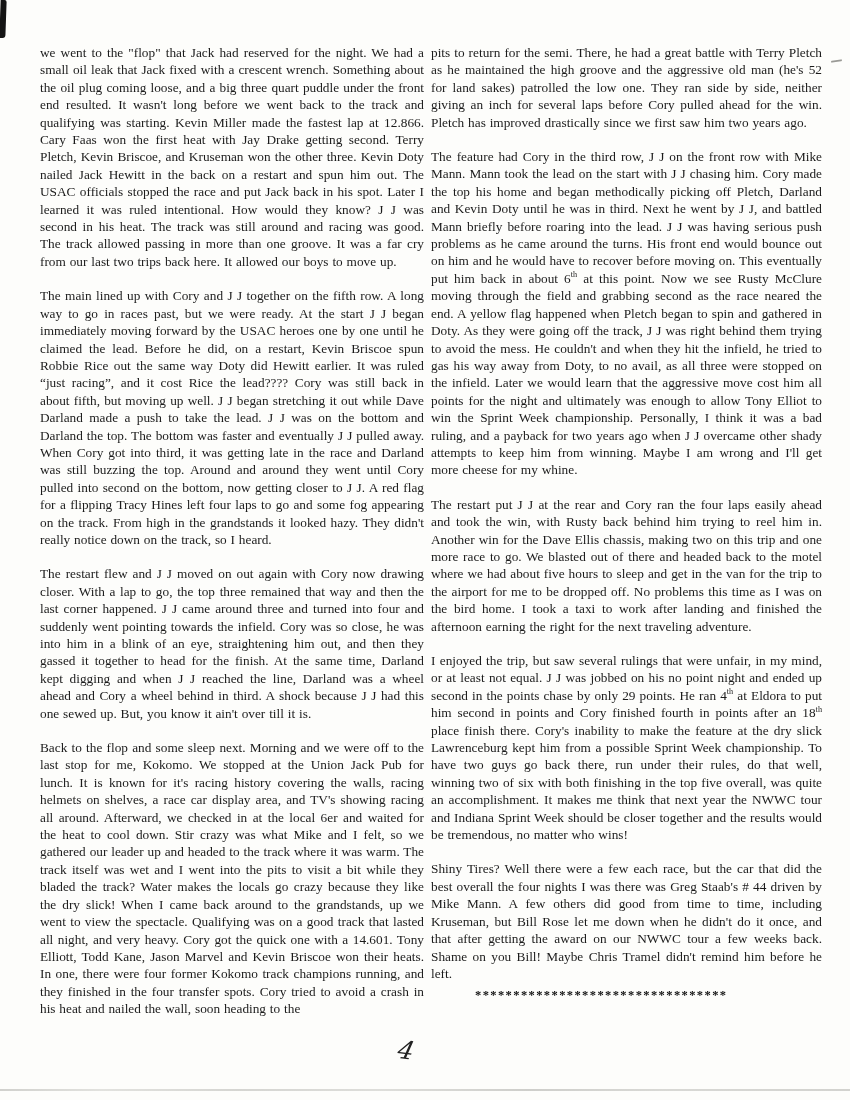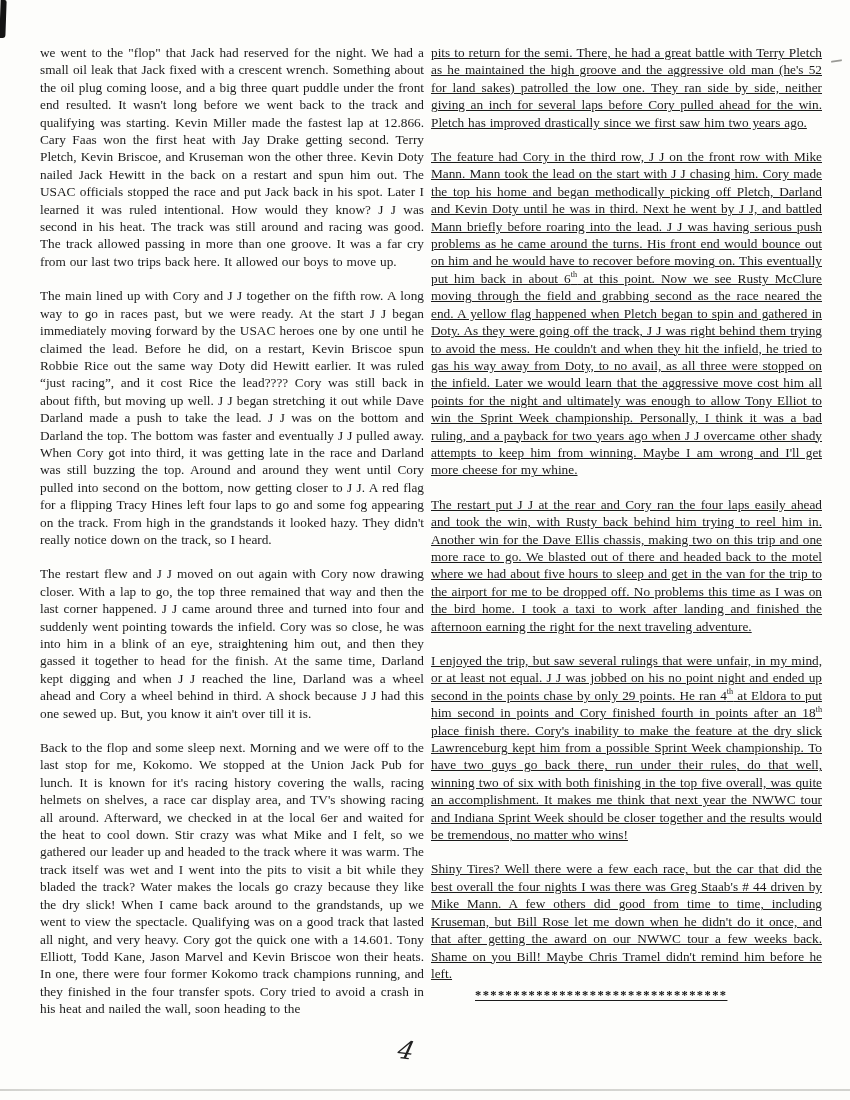--- a/index.html
+++ b/index.html
@@ -17,21 +17,21 @@
     color: #1b1b1b;
     font-family: "Liberation Serif", serif;
   }
   .column {
     position: absolute;
     top: 44px;
     font-size: 13.3px;
     line-height: 17.4px;
   }
   .column-left  { left: 40px;  width: 384px; }
-  .column-right { left: 431px; width: 391px; text-decoration: underline; }
+  .column-right { left: 431px; width: 391px; }
   .column p {
     margin: 0 0 17px 0;
     text-align: justify;
     text-justify: inter-word;
     word-spacing: 0.04em;
   }
   .column p:last-child { margin-bottom: 8px; }
   .column sup {
     font-size: 0.62em;
     vertical-align: super;

